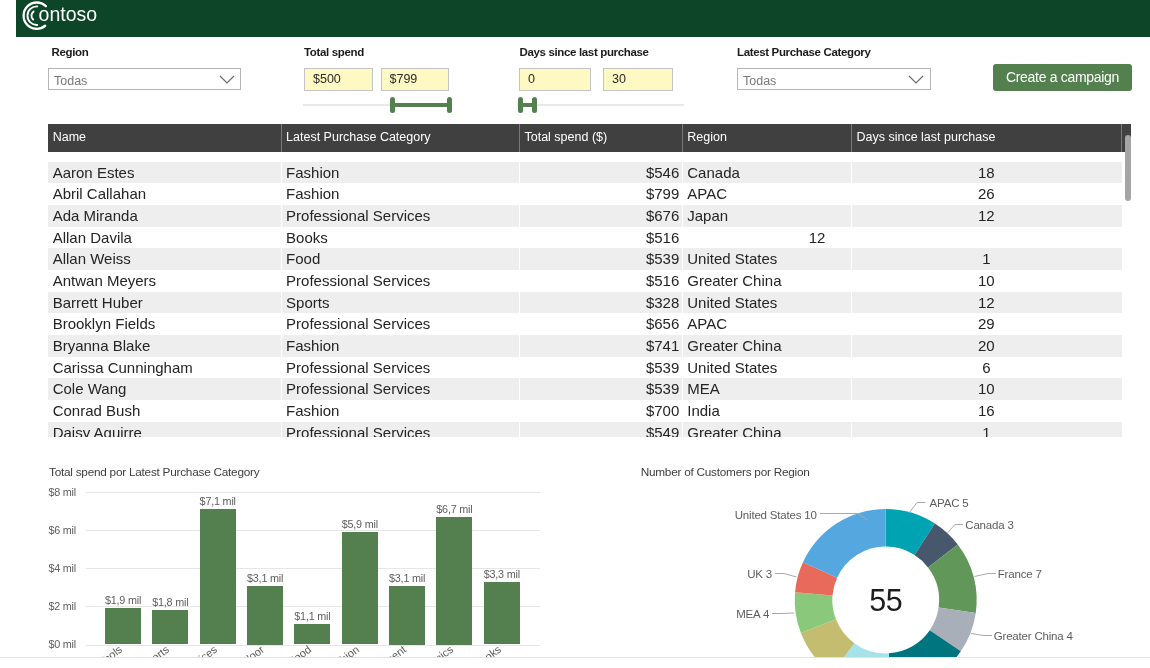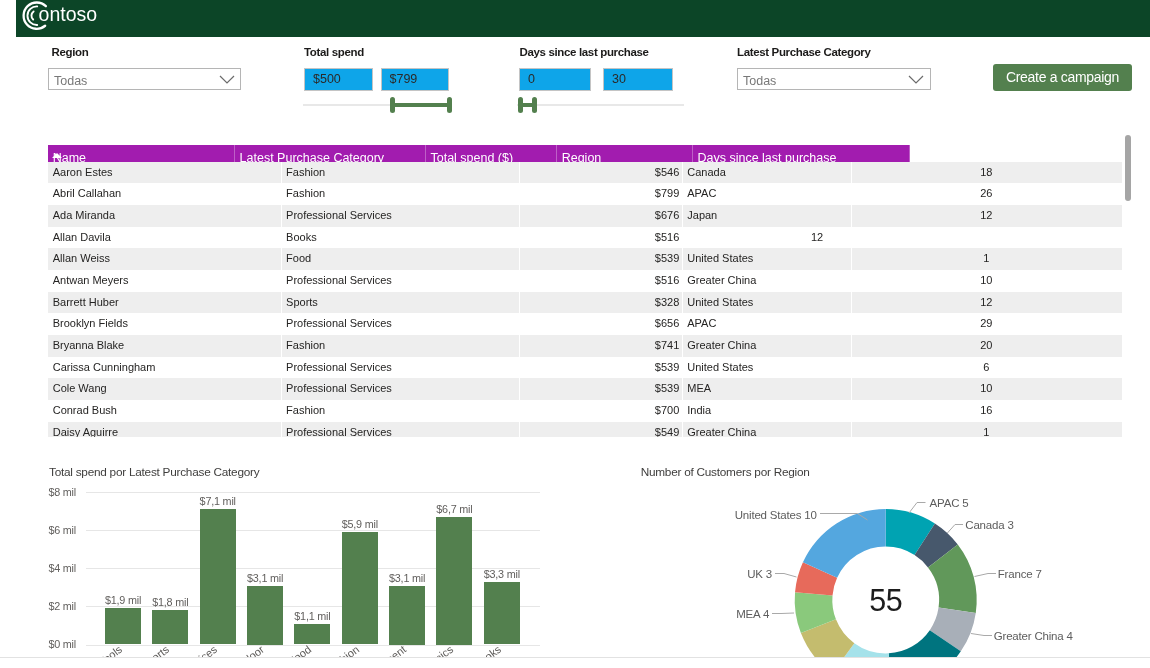--- a/index.html
+++ b/index.html
@@ -1,27 +1,27 @@
 <!DOCTYPE html>
 <html><head><meta charset="utf-8"><style>
 *{margin:0;padding:0;box-sizing:border-box}
 html,body{width:1150px;height:668px;transform:translateZ(0);font-family:"Liberation Sans",sans-serif;background:#fff;overflow:hidden;position:relative}
 .abs{position:absolute}
 .topbar{left:16px;top:0;width:1150px;height:37px;background:#0C4527}
 .flabel{font-size:11.5px;letter-spacing:-0.35px;font-weight:bold;color:#1c1b1a;top:46px}
 .dd{height:22px;border:1px solid #b5b5b5;background:#fff;color:#787878;font-size:12.5px;line-height:20px;padding-left:5px;padding-top:2px;top:68px}
-.inp{height:23px;border:1px solid #c4c4c4;background:#0ea5e9;color:#2b2a29;font-size:12.5px;line-height:21px;padding-left:8px;top:67.5px}
+.inp{height:23px;border:1px solid #c4c4c4;background:#fef9c3;color:#2b2a29;font-size:12.5px;line-height:21px;padding-left:8px;top:67.5px}
 .track{height:2px;background:#e8e8e8;top:103.5px}
 .trksel{height:4px;background:#53804E;top:102.5px}
 .handle{width:5px;height:16px;border-radius:2.5px;background:#53804E;top:96.5px}
 .btn{left:993px;top:64px;width:139px;height:26.5px;background:#53804E;border-radius:3px;color:#fff;font-size:14px;letter-spacing:-0.3px;text-align:center;line-height:26px}
-.thead{left:48.2px;top:145px;width:862px;height:28px;background:#a21caf;display:flex;color:#fff;font-size:12.5px}
+.thead{left:48.2px;top:124px;width:1083px;height:28px;background:#404040;display:flex;color:#fff;font-size:12.5px}
 .thead .c{padding-top:2.5px}
 .tbody{left:48.2px;top:161.5px;width:1073.8px;height:275.8px;overflow:hidden}
-.trow{display:flex;height:21.7px;font-size:11px;color:#252423}
+.trow{display:flex;height:21.7px;font-size:15px;color:#252423}
 .odd{background:#eeeeee}
 .even{background:#fff}
 .c{padding-left:4.5px;line-height:21.7px;overflow:hidden;white-space:nowrap}
 .trow .c{border-right:1.5px solid #fff}
 .trow .c5,.thead .c5{border-right:none}
 .thead .c{border-right:1.5px solid rgba(255,255,255,0.3)}
 .c1{width:233.4px}.c2{width:238.4px}.c3{width:162.8px;text-align:right;padding-right:2.5px}.c4{width:169.2px}.c5{width:270px;text-align:center;padding-right:5.8px}
 .thead .c3{text-align:left} .thead .c5{text-align:left}
 .sortarrow{left:52.3px;top:153px;width:0;height:0;border-left:5px solid transparent;border-right:5px solid transparent;border-bottom:5.3px solid #fff}
 .sbar{left:1125px;top:135px;width:6px;height:66px;background:#a5a5a5;border-radius:3px}

